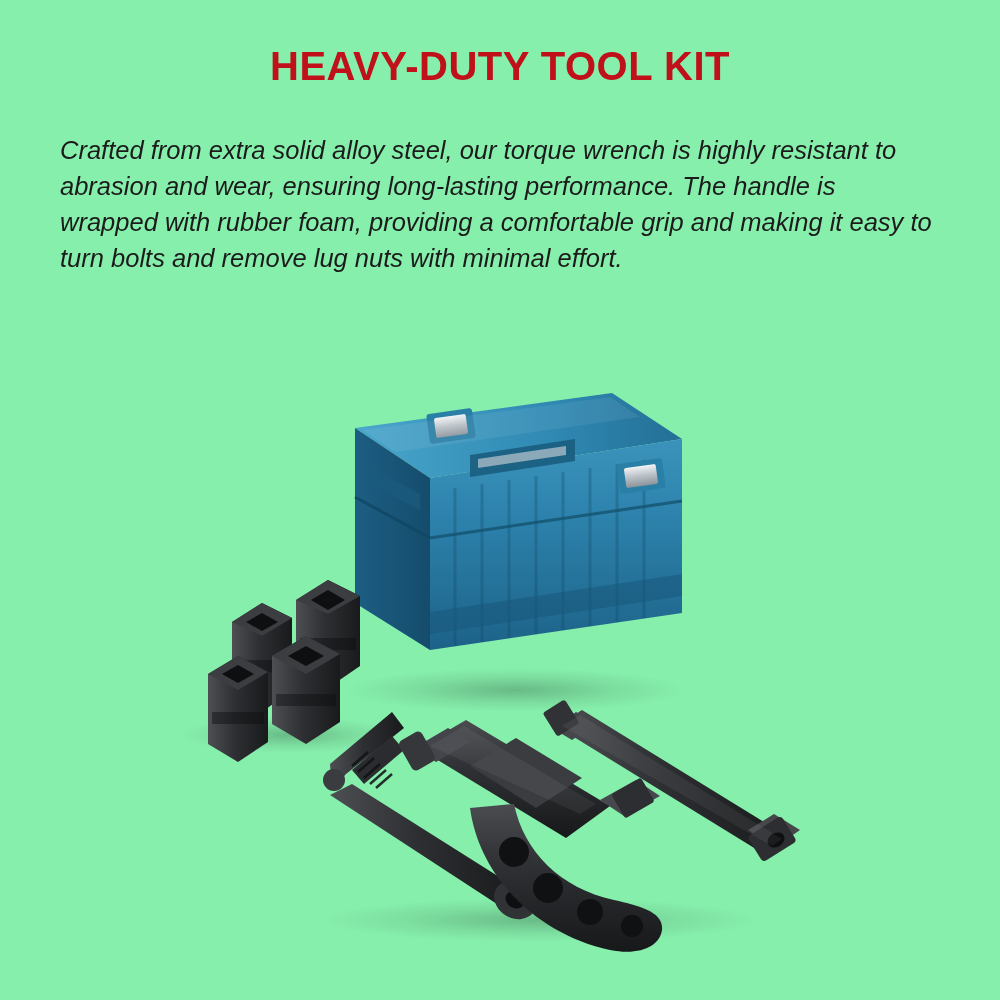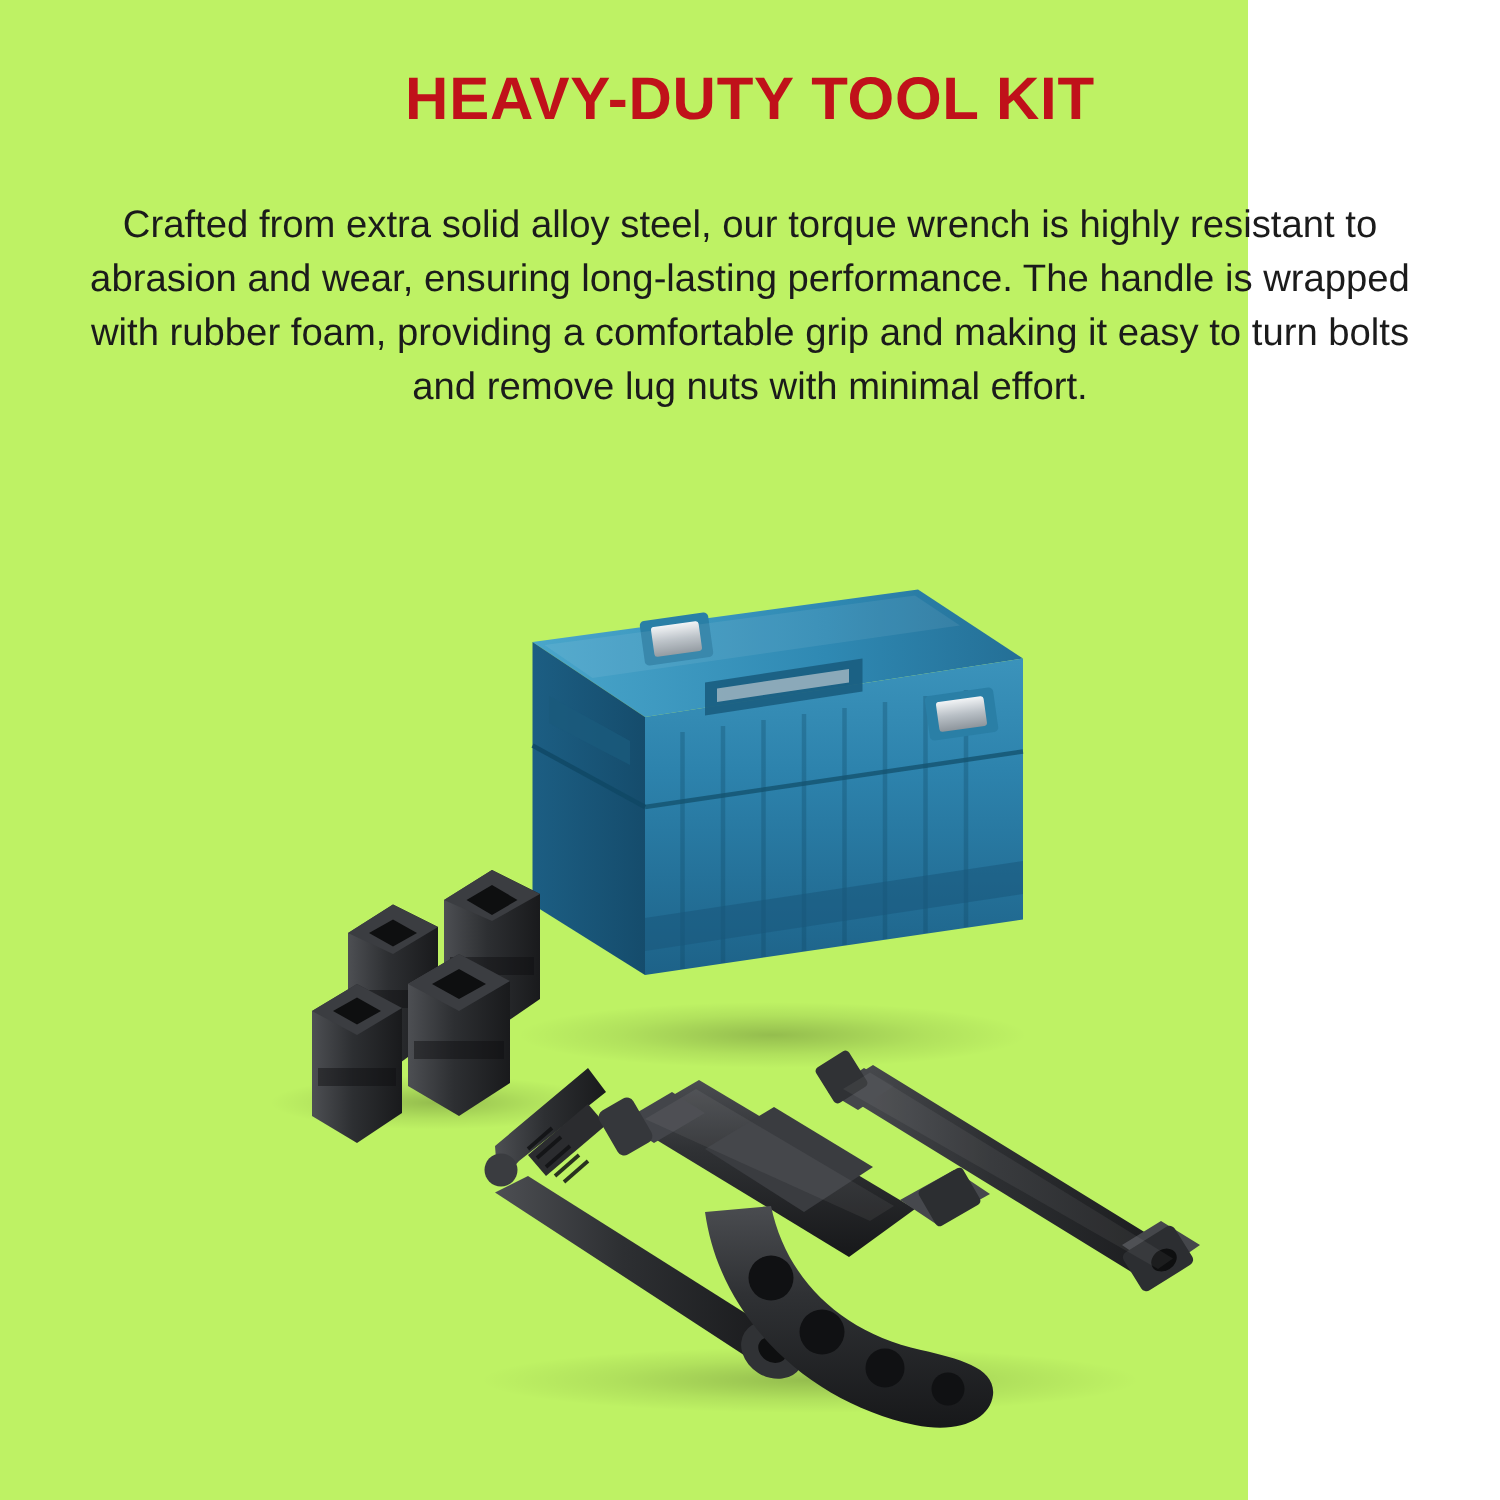--- a/index.html
+++ b/index.html
@@ -8,23 +8,23 @@
     background: #ffffff;
   }
   body {
     width: 1000px;
     height: 1000px;
     font-family: "Liberation Sans", sans-serif;
     overflow: hidden;
   }
   .page {
     position: relative;
-    width: 832px;
+    width: 1000px;
     height: 1000px;
-    background: #bef264;
+    background: #86efac;
     box-sizing: border-box;
   }
 
   
   .headline {
     position: absolute;
     top: 44px;
     left: 0;
     width: 1000px;
     text-align: center;
@@ -32,25 +32,26 @@
     font-weight: bold;
     letter-spacing: 0.5px;
     color: #c0111a;
     font-family: "Liberation Sans", sans-serif;
   }
   .bodycopy {
     position: absolute;
     top: 132px;
     left: 60px;
     width: 880px;
-    text-align: center;
+    text-align: left;
     font-size: 25.5px;
     line-height: 36px;
     color: #1b1b1b;
     font-family: "Liberation Sans", sans-serif;
+    font-style: italic;
   }
 
   
   .photo {
     position: absolute;
     top: 360px;
     left: 0;
     width: 1000px;
     height: 640px;
   }

